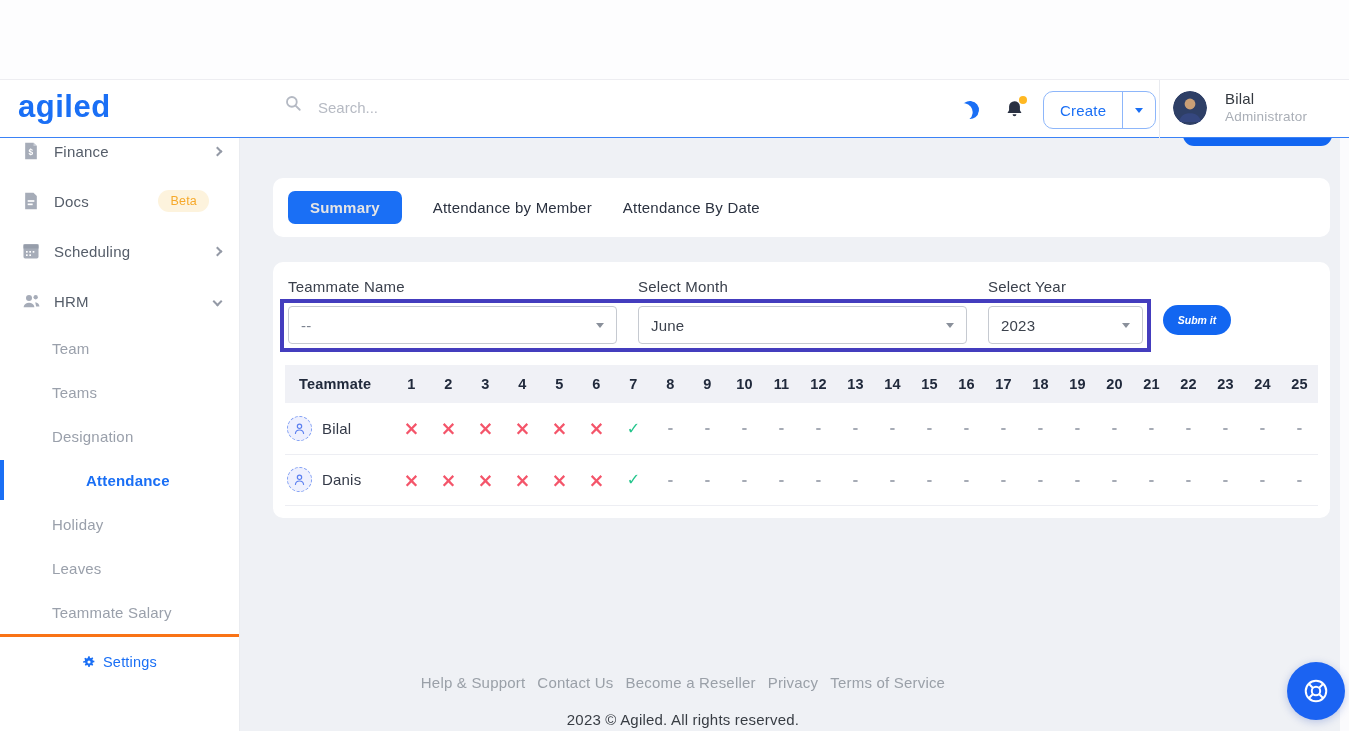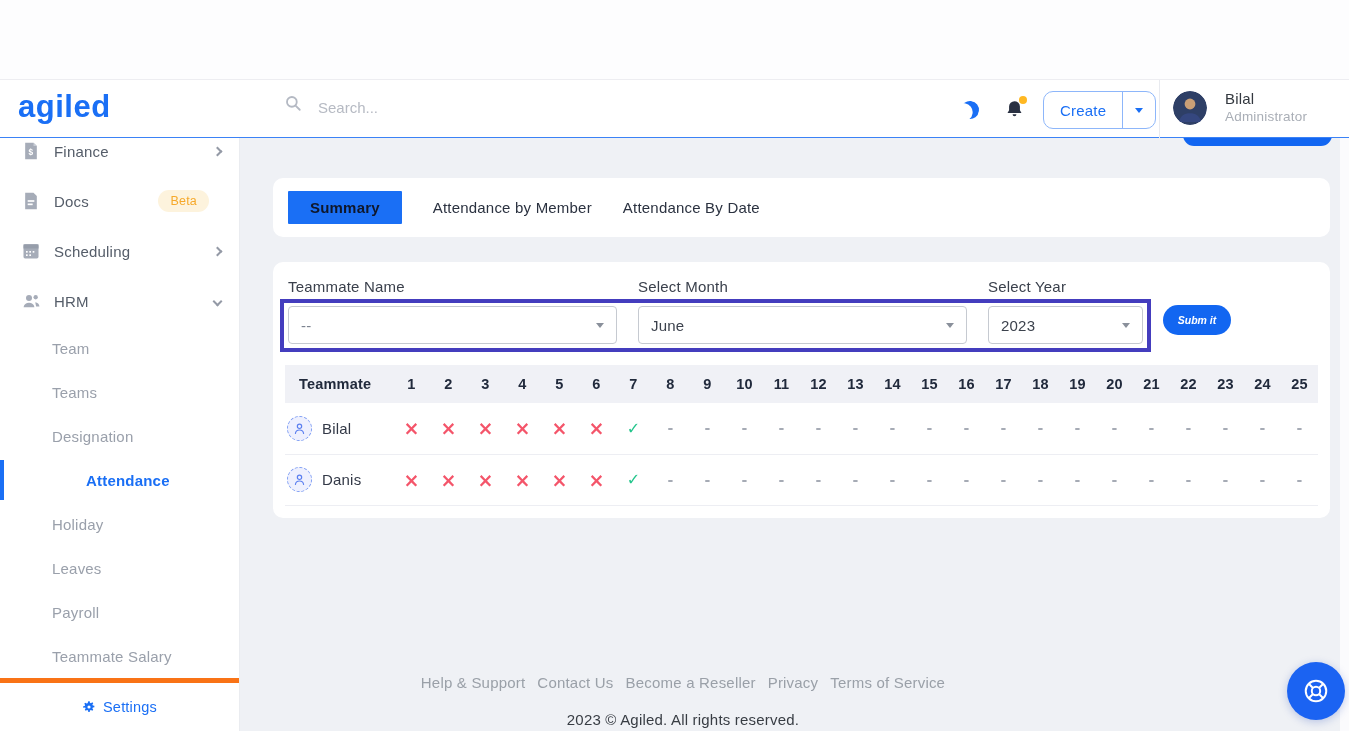--- a/index.html
+++ b/index.html
@@ -45,30 +45,30 @@
   .side-item{height:50px;display:flex;align-items:center;padding:0 18px 0 20px;cursor:pointer;}
   .s-icon{width:22px;height:22px;margin-right:12px;display:flex;align-items:center;justify-content:center;}
   .s-label{font-size:15px;color:#555d69;flex:1;}
   .beta{background:#fdf3dd;color:#f6a92b;font-size:12.5px;padding:4px 12px;border-radius:12px;margin-right:12px;}
   .chev{width:7px;height:7px;border-right:2px solid #949aa6;border-bottom:2px solid #949aa6;display:inline-block;}
   .chev.right{transform:rotate(-45deg);}
   .chev.down{transform:rotate(45deg);}
   .side-child{position:relative;height:44px;display:flex;align-items:center;padding-left:52px;font-size:15px;color:var(--txt-gray);cursor:pointer;}
   .side-child.active{color:var(--accent);font-weight:700;padding-left:86px;}
   .side-child.active::before{content:"";position:absolute;left:0;top:2px;width:4px;height:40px;background:var(--accent);}
-  .settings-row{height:53px;border-top:5px solid #f97316;display:flex;align-items:center;justify-content:center;gap:7px;color:var(--accent);font-size:14.5px;cursor:pointer;}
+  .settings-row{height:53px;border-top:3px solid #f97316;display:flex;align-items:center;justify-content:center;gap:7px;color:var(--accent);font-size:14.5px;cursor:pointer;}
 
   
   .main-bg{position:absolute;left:240px;top:138px;width:1109px;height:593px;background:var(--gray-bg);z-index:1;}
   .scroll-strip{position:absolute;right:0;top:80px;width:9px;height:651px;background:#fbfbfd;z-index:6;}
 
   .card{position:absolute;background:#fff;border-radius:10px;z-index:3;}
   .tabs-card{left:273px;top:178px;width:1057px;height:59px;display:flex;align-items:center;padding-left:15px;gap:31px;}
   .tab{font-size:15px;color:var(--txt-dark);cursor:pointer;padding:8px 0;}
-  .tab.active{background:var(--accent);color:#0f172a;border-radius:1px;padding:8px 22px;font-weight:600;}
+  .tab.active{background:var(--accent);color:#e5e5e5;border-radius:7px;padding:8px 22px;font-weight:600;}
 
   .filter-card{left:273px;top:262px;width:1057px;height:256px;}
   .f-label{position:absolute;top:16px;font-size:15px;color:#3a404c;}
   .dd{position:absolute;top:44px;height:38px;border:1px solid #c6cad1;border-radius:4px;background:#fff;display:flex;align-items:center;justify-content:space-between;padding:0 12px;font-size:15px;color:#3c424d;cursor:pointer;}
   .dd .caret-down{border-top-color:#8a909b;}
   .dd-placeholder{color:#7d8490;}
   .submit-btn{position:absolute;left:890px;top:43px;width:68px;height:30px;background:#1266f1;color:#fff;border:none;border-radius:15px;font-size:10.5px;font-weight:600;line-height:1.15;cursor:pointer;padding:2px 10px;font-style:italic;}
   .hl-box{position:absolute;left:280px;top:299px;width:871px;height:53px;border:4px solid var(--hl);z-index:20;pointer-events:none;}
 
   
@@ -197,21 +197,20 @@
             <span class="chev down"></span>
           </div>
         </nav>
       <div id="sidebar-children">
           <div class="side-child">Team</div>
           <div class="side-child">Teams</div>
           <div class="side-child">Designation</div>
           <div class="side-child active">Attendance</div>
           <div class="side-child">Holiday</div>
           <div class="side-child">Leaves</div>
-          <div class="side-child">Payroll</div>
           <div class="side-child">Teammate Salary</div>
         </div>
       <div class="settings-row">
         <span style="display:flex">
           <svg width="14" height="14" viewBox="0 0 24 24" fill="#1a6ff5">
               <path fill-rule="evenodd" clip-rule="evenodd" d="M10.8 2h2.4l.4 2.6 1.8.8 2.2-1.5 1.7 1.7-1.5 2.2.8 1.8 2.6.4v2.4l-2.6.4-.8 1.8 1.5 2.2-1.7 1.7-2.2-1.5-1.8.8-.4 2.6h-2.4l-.4-2.6-1.8-.8-2.2 1.5-1.7-1.7 1.5-2.2-.8-1.8L2 13.2v-2.4l2.6-.4.8-1.8L3.9 6.4l1.7-1.7 2.2 1.5 1.8-.8zM12 9.3A2.7 2.7 0 1 0 12 14.7 2.7 2.7 0 0 0 12 9.3z"></path>
             </svg>
         </span>
         <span>Settings</span>
       </div>

